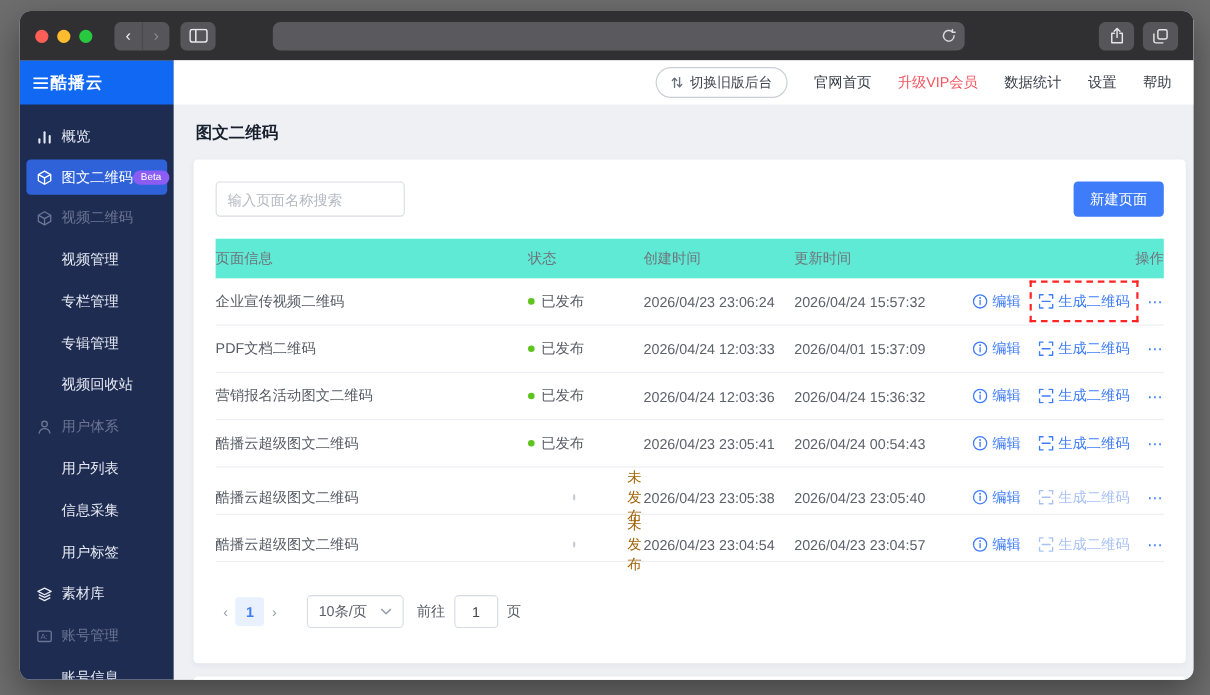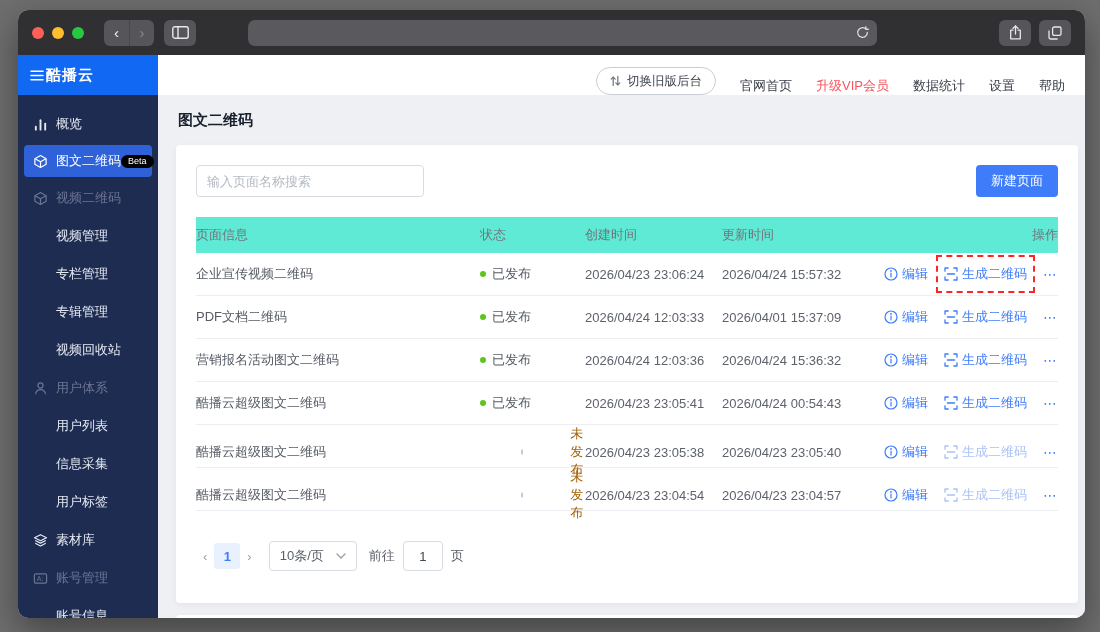--- a/index.html
+++ b/index.html
@@ -40,40 +40,40 @@
   .logo-title{ color:#fff; font-size:15px; font-weight:bold; letter-spacing:1px; }
   .nav{ padding-top:10px; }
   .nav-item{ height:38px; display:flex; align-items:center; padding:0 8px 0 14px;
     color:#e6eaf4; font-size:13px; cursor:default; white-space:nowrap; }
   .nav-item .ico{ width:16px; height:16px; margin-right:8px; flex:0 0 auto;
     display:flex; align-items:center; justify-content:center; }
   .nav-item.dim{ color:#6b7494; }
   .nav-item.sub{ padding-left:38px; }
   .nav-item.active{ background:#2f62d8; border-radius:4px; margin:2px 6px; height:32px;
     padding:0 6px 0 8px; color:#fff; }
-  .badge{ margin-left:auto; background:#000000; color:#fff; font-size:9px;
+  .badge{ margin-left:auto; background:#8b5cf6; color:#fff; font-size:9px;
     padding:2px 7px; border-radius:9px; line-height:1; }
   
   .main{ flex:1; display:flex; flex-direction:column; min-width:0; background:#eef0f4; }
   .topbar{ height:40px; background:#fff; flex:0 0 auto;
-    display:flex; align-items:flex-end; justify-content:flex-end; gap:24px; padding-right:20px;padding-left:48px; }
+    display:flex; align-items:center; justify-content:flex-end; gap:24px; padding-right:20px;padding-left:48px; }
   .pill{ display:flex; align-items:center; gap:6px; border:1px solid #c9cdd6;
     border-radius:15px; height:28px; padding:0 13px; color:#40454f; font-size:12.5px;
     background:#fff; cursor:pointer; }
   .toplink{ font-size:13px; color:#383d47; cursor:pointer; }
   .toplink.red{ color:#f5555f; }
   .content{ flex:1; display:flex; flex-direction:column; padding:14px 7px 0 18px; min-height:0; }
   .page-title{ font-size:15px; font-weight:bold; color:#18202e; margin:2px 0 15px 2px; }
   .card{ background:#fff; border-radius:4px; box-shadow:0 2px 6px rgba(25,35,60,.05);
     padding:20px; height:458px; flex:0 0 auto; display:flex; flex-direction:column; }
   .card-sliver{ background:#fff; border-radius:4px 4px 0 0; flex:1; margin-top:12px; min-height:6px;
     box-shadow:0 2px 6px rgba(25,35,60,.05); }
   
   .tb{ display:flex; align-items:center; justify-content:space-between; margin-bottom:20px; }
-  .search{ width:228px; height:32px; border:1px solid #d7dbe2; border-radius:4px;
+  .search{ width:172px; height:32px; border:1px solid #d7dbe2; border-radius:4px;
     padding:0 10px; font-size:13px; color:#41454d; outline:none; font-family:inherit; }
   .search::placeholder{ color:#b4b9c2; }
   .btn-primary{ background:#3e7cfa; color:#fff; border:none; border-radius:4px;
     height:32px; padding:0 15px; font-size:13px; cursor:pointer; font-family:inherit; }
   
   .thead,.trow{ display:grid; grid-template-columns:284px 105px 137px 1fr max-content;
     align-items:center; }
   .thead{ height:36px; background:#5eead4; font-size:13px; color:#70747e; }
   .trow{ height:43px; border-bottom:1px solid #eceef3; font-size:13px; color:#565b64; }
   .td.time{ color:#5d626b; }
@@ -88,21 +88,21 @@
   .act.disabled{ color:#a9c2f6; cursor:default; }
   .more-btn{ font-size:14px; letter-spacing:1px; color:#3e7cfa; cursor:pointer; line-height:1; }
   .hl{ border:2px dashed #ff2424; padding:8px 6px; margin:-10px -8px; display:inline-flex; }
   
   .pager{ display:flex; align-items:center; margin-top:30px; font-size:13px; color:#5a5f68; }
   .pg-arrow{ color:#9aa0aa; font-size:13px; padding:0 7px; cursor:pointer; }
   .pg-num{ min-width:26px; height:26px; background:#e9f0fe; color:#3e7cfa;
     display:flex; align-items:center; justify-content:center; border-radius:3px;
     font-weight:bold; cursor:pointer; }
   .pg-size{ height:30px; border:1px solid #d7dbe2; border-radius:4px; display:flex;
-    align-items:center; gap:12px; padding:0 10px; margin:0 12px 0 10px; color:#5a5f68; cursor:pointer; }
+    align-items:center; gap:12px; padding:0 10px; margin:0 12px 0 20px; color:#5a5f68; cursor:pointer; }
   .pg-goto{ display:flex; align-items:center; gap:8px; }
   .pg-input{ width:40px; height:30px; border:1px solid #d7dbe2; border-radius:4px;
     text-align:center; font-size:13px; color:#41454d; outline:none; font-family:inherit; }
   svg{ display:block; }
 </style>
 </head>
 <body>
 
 <div class="window">
 

